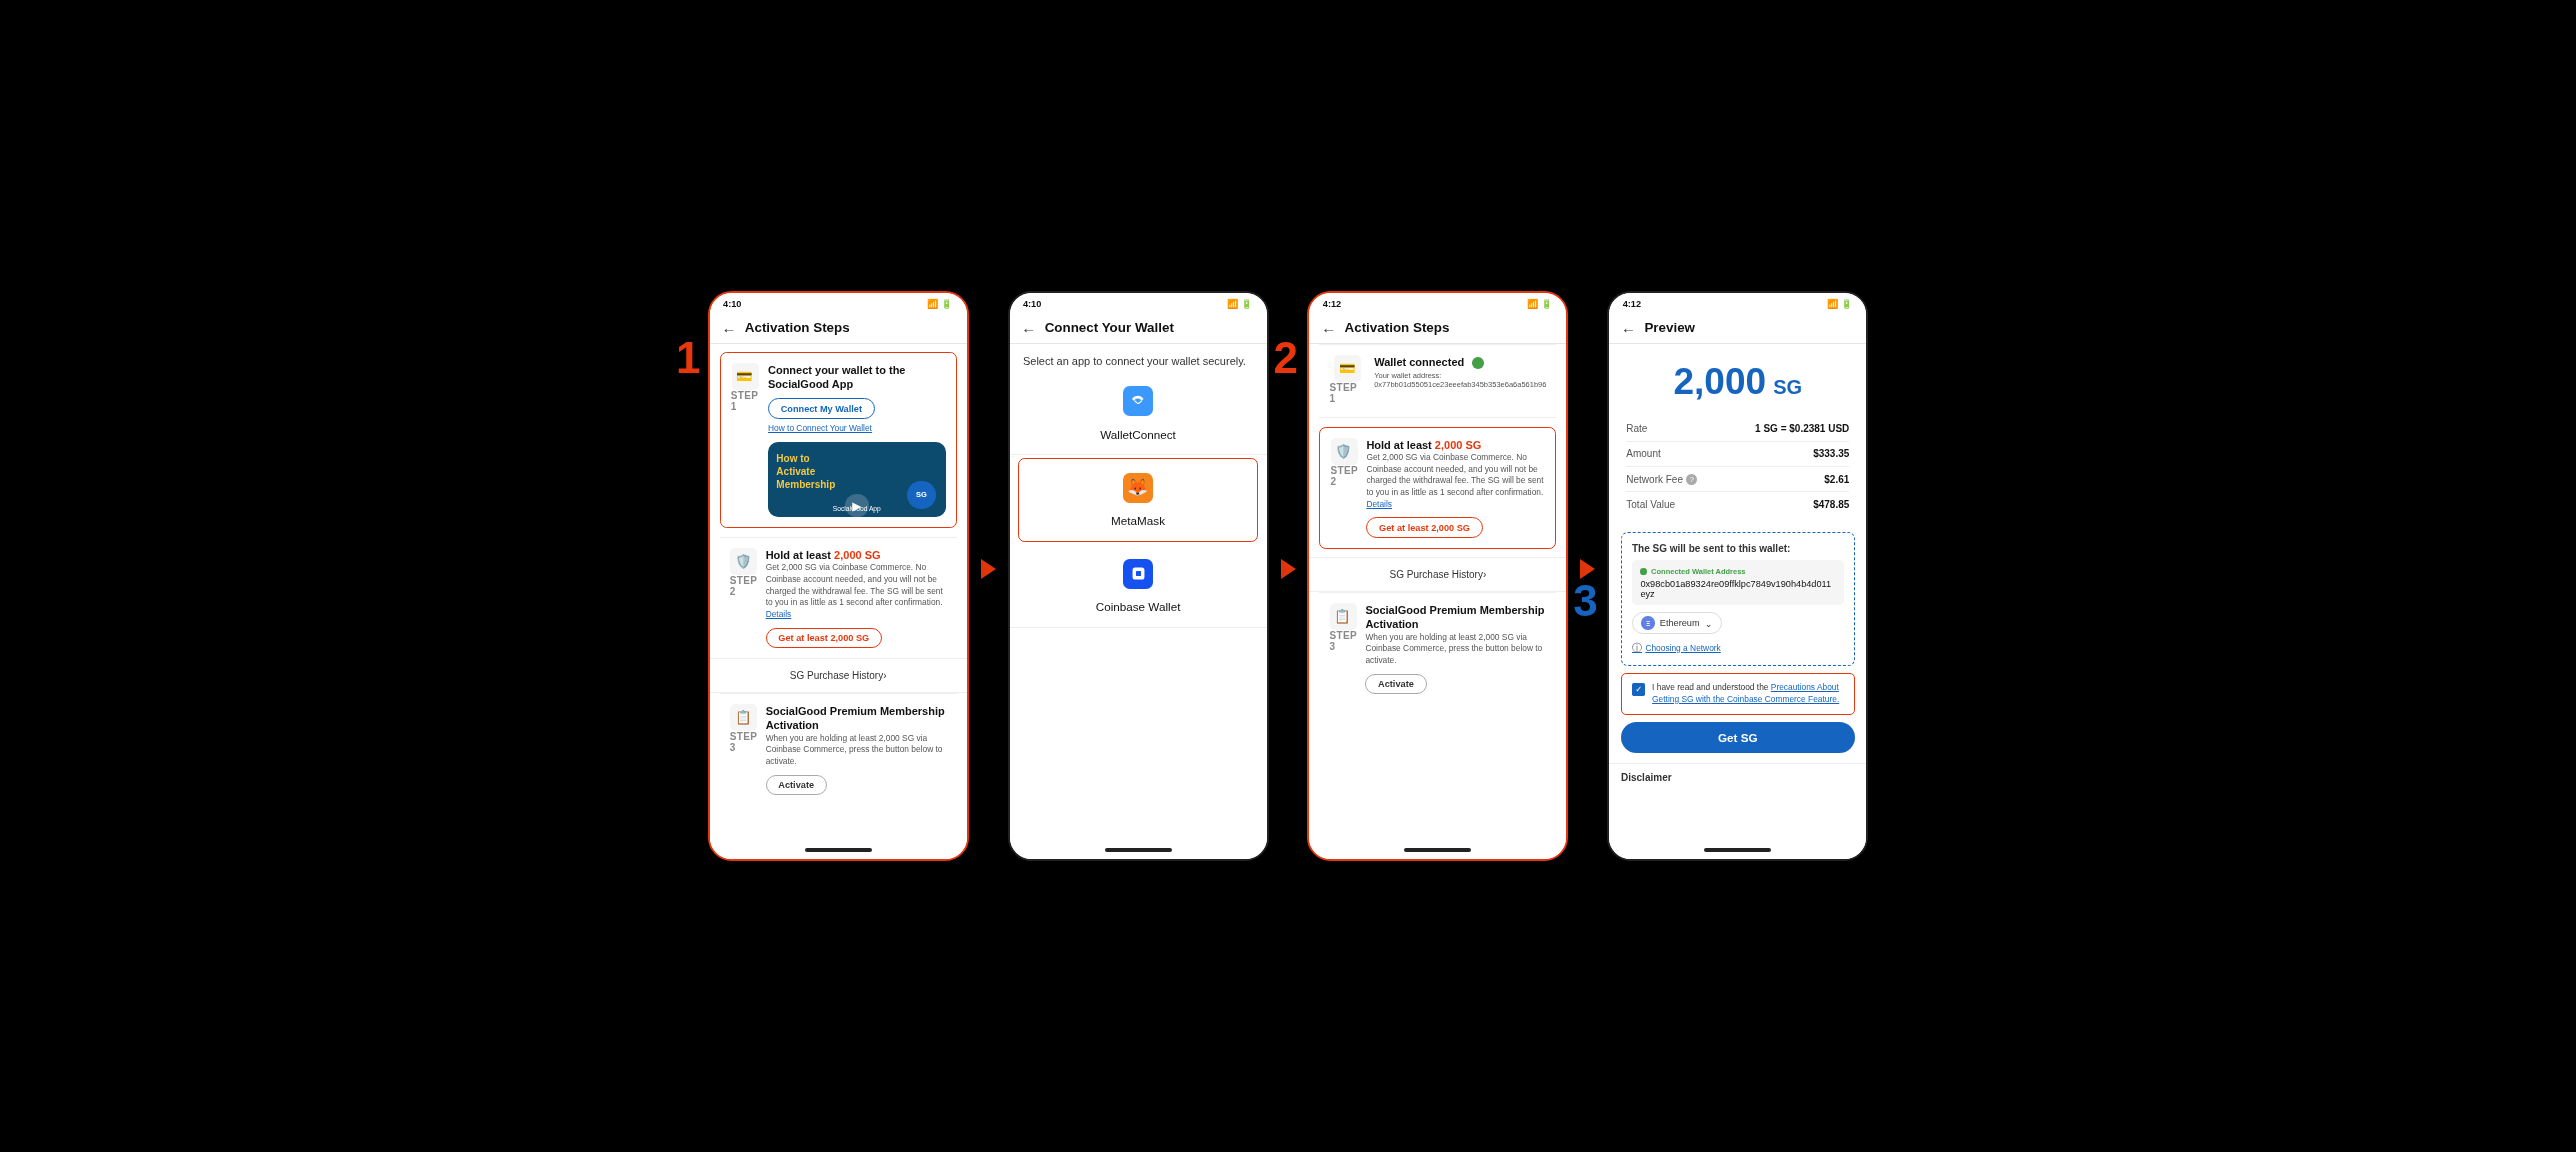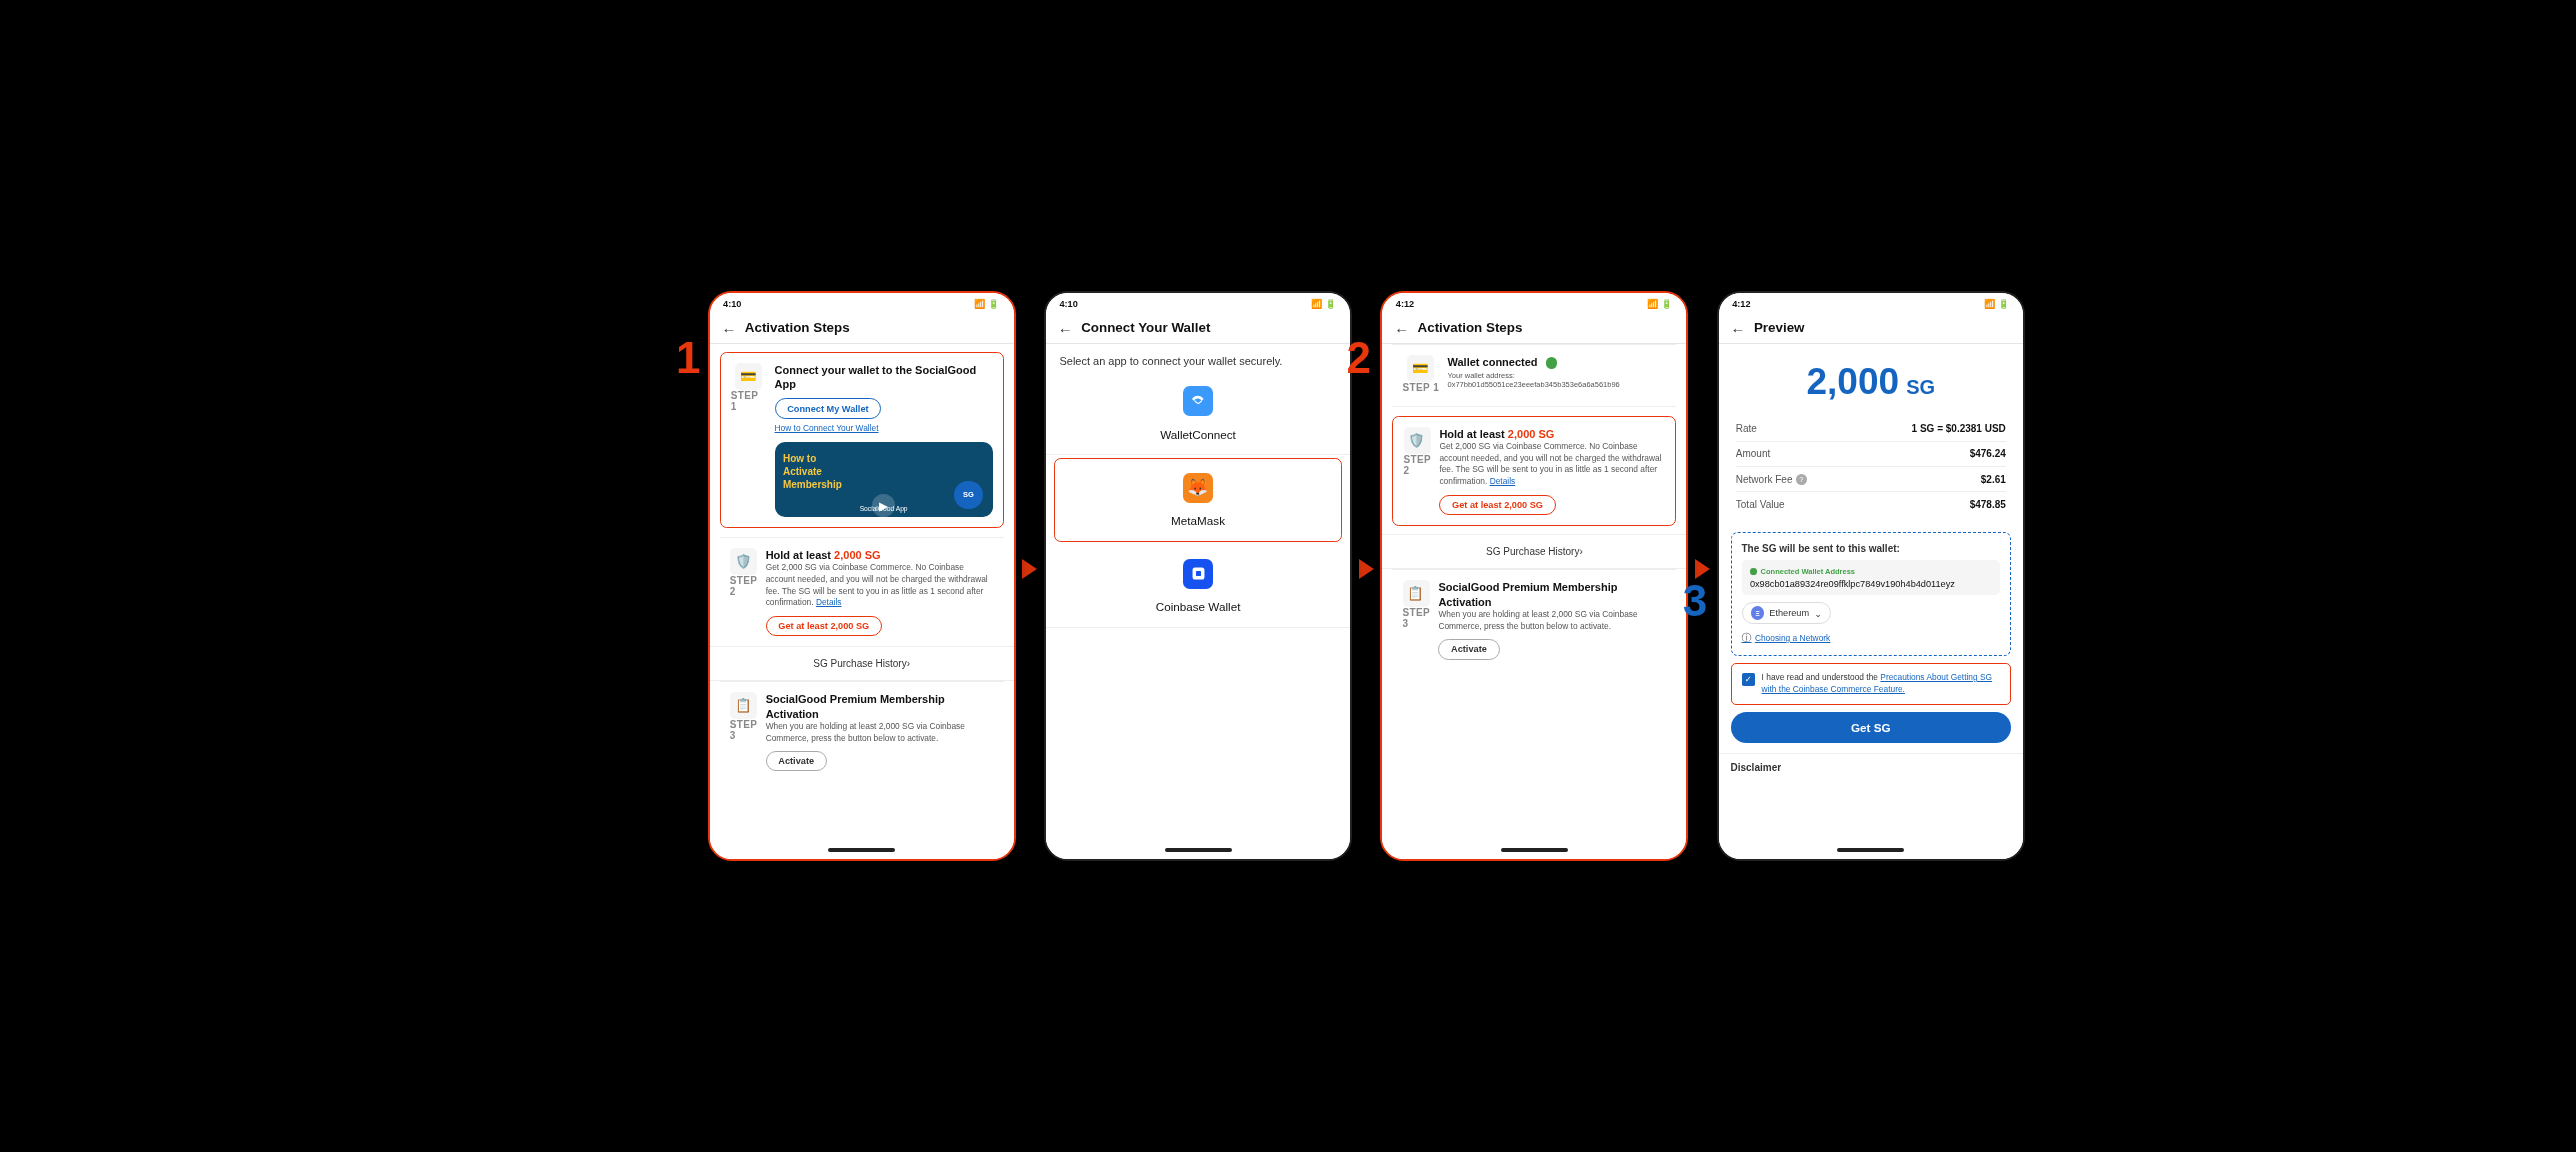--- a/index.html
+++ b/index.html
@@ -18,21 +18,21 @@
       gap: 0px;
       position: relative;
       width: 100%;
       max-width: 1174px;
     }
     .phone-wrapper {
       position: relative;
       margin: 0 6.7px;
     }
     .phone {
-      width: 308px;
+      width: 261px;
       min-height: 570px;
       background: #fff;
       border-radius: 23.5px;
       border: 2.5px solid #222;
       overflow: hidden;
       display: flex;
       flex-direction: column;
       box-shadow: 0 3.4px 20px rgba(0,0,0,0.5);
     }
     .phone-outline-orange {
@@ -739,21 +739,21 @@
           <span class="amount-unit">SG</span>
         </div>
 
         <div class="rate-table">
           <div class="rate-row">
             <span class="rate-label">Rate</span>
             <span class="rate-value">1 SG = $0.2381 USD</span>
           </div>
           <div class="rate-row">
             <span class="rate-label">Amount</span>
-            <span class="rate-value">$476.24</span>
+            <span class="rate-value">$333.35</span>
           </div>
           <div class="rate-row">
             <span class="rate-label" style="display:flex;align-items:center;gap:3.4px;">
               <span>Network Fee</span>
               <span style="width:11px;height:11px;border-radius:50%;background:#aaa;color:#fff;font-size:7.5px;display:inline-flex;align-items:center;justify-content:center;">?</span>
             </span>
             <span class="rate-value">$2.61</span>
           </div>
           <div class="rate-row">
             <span class="rate-label">Total Value</span>

